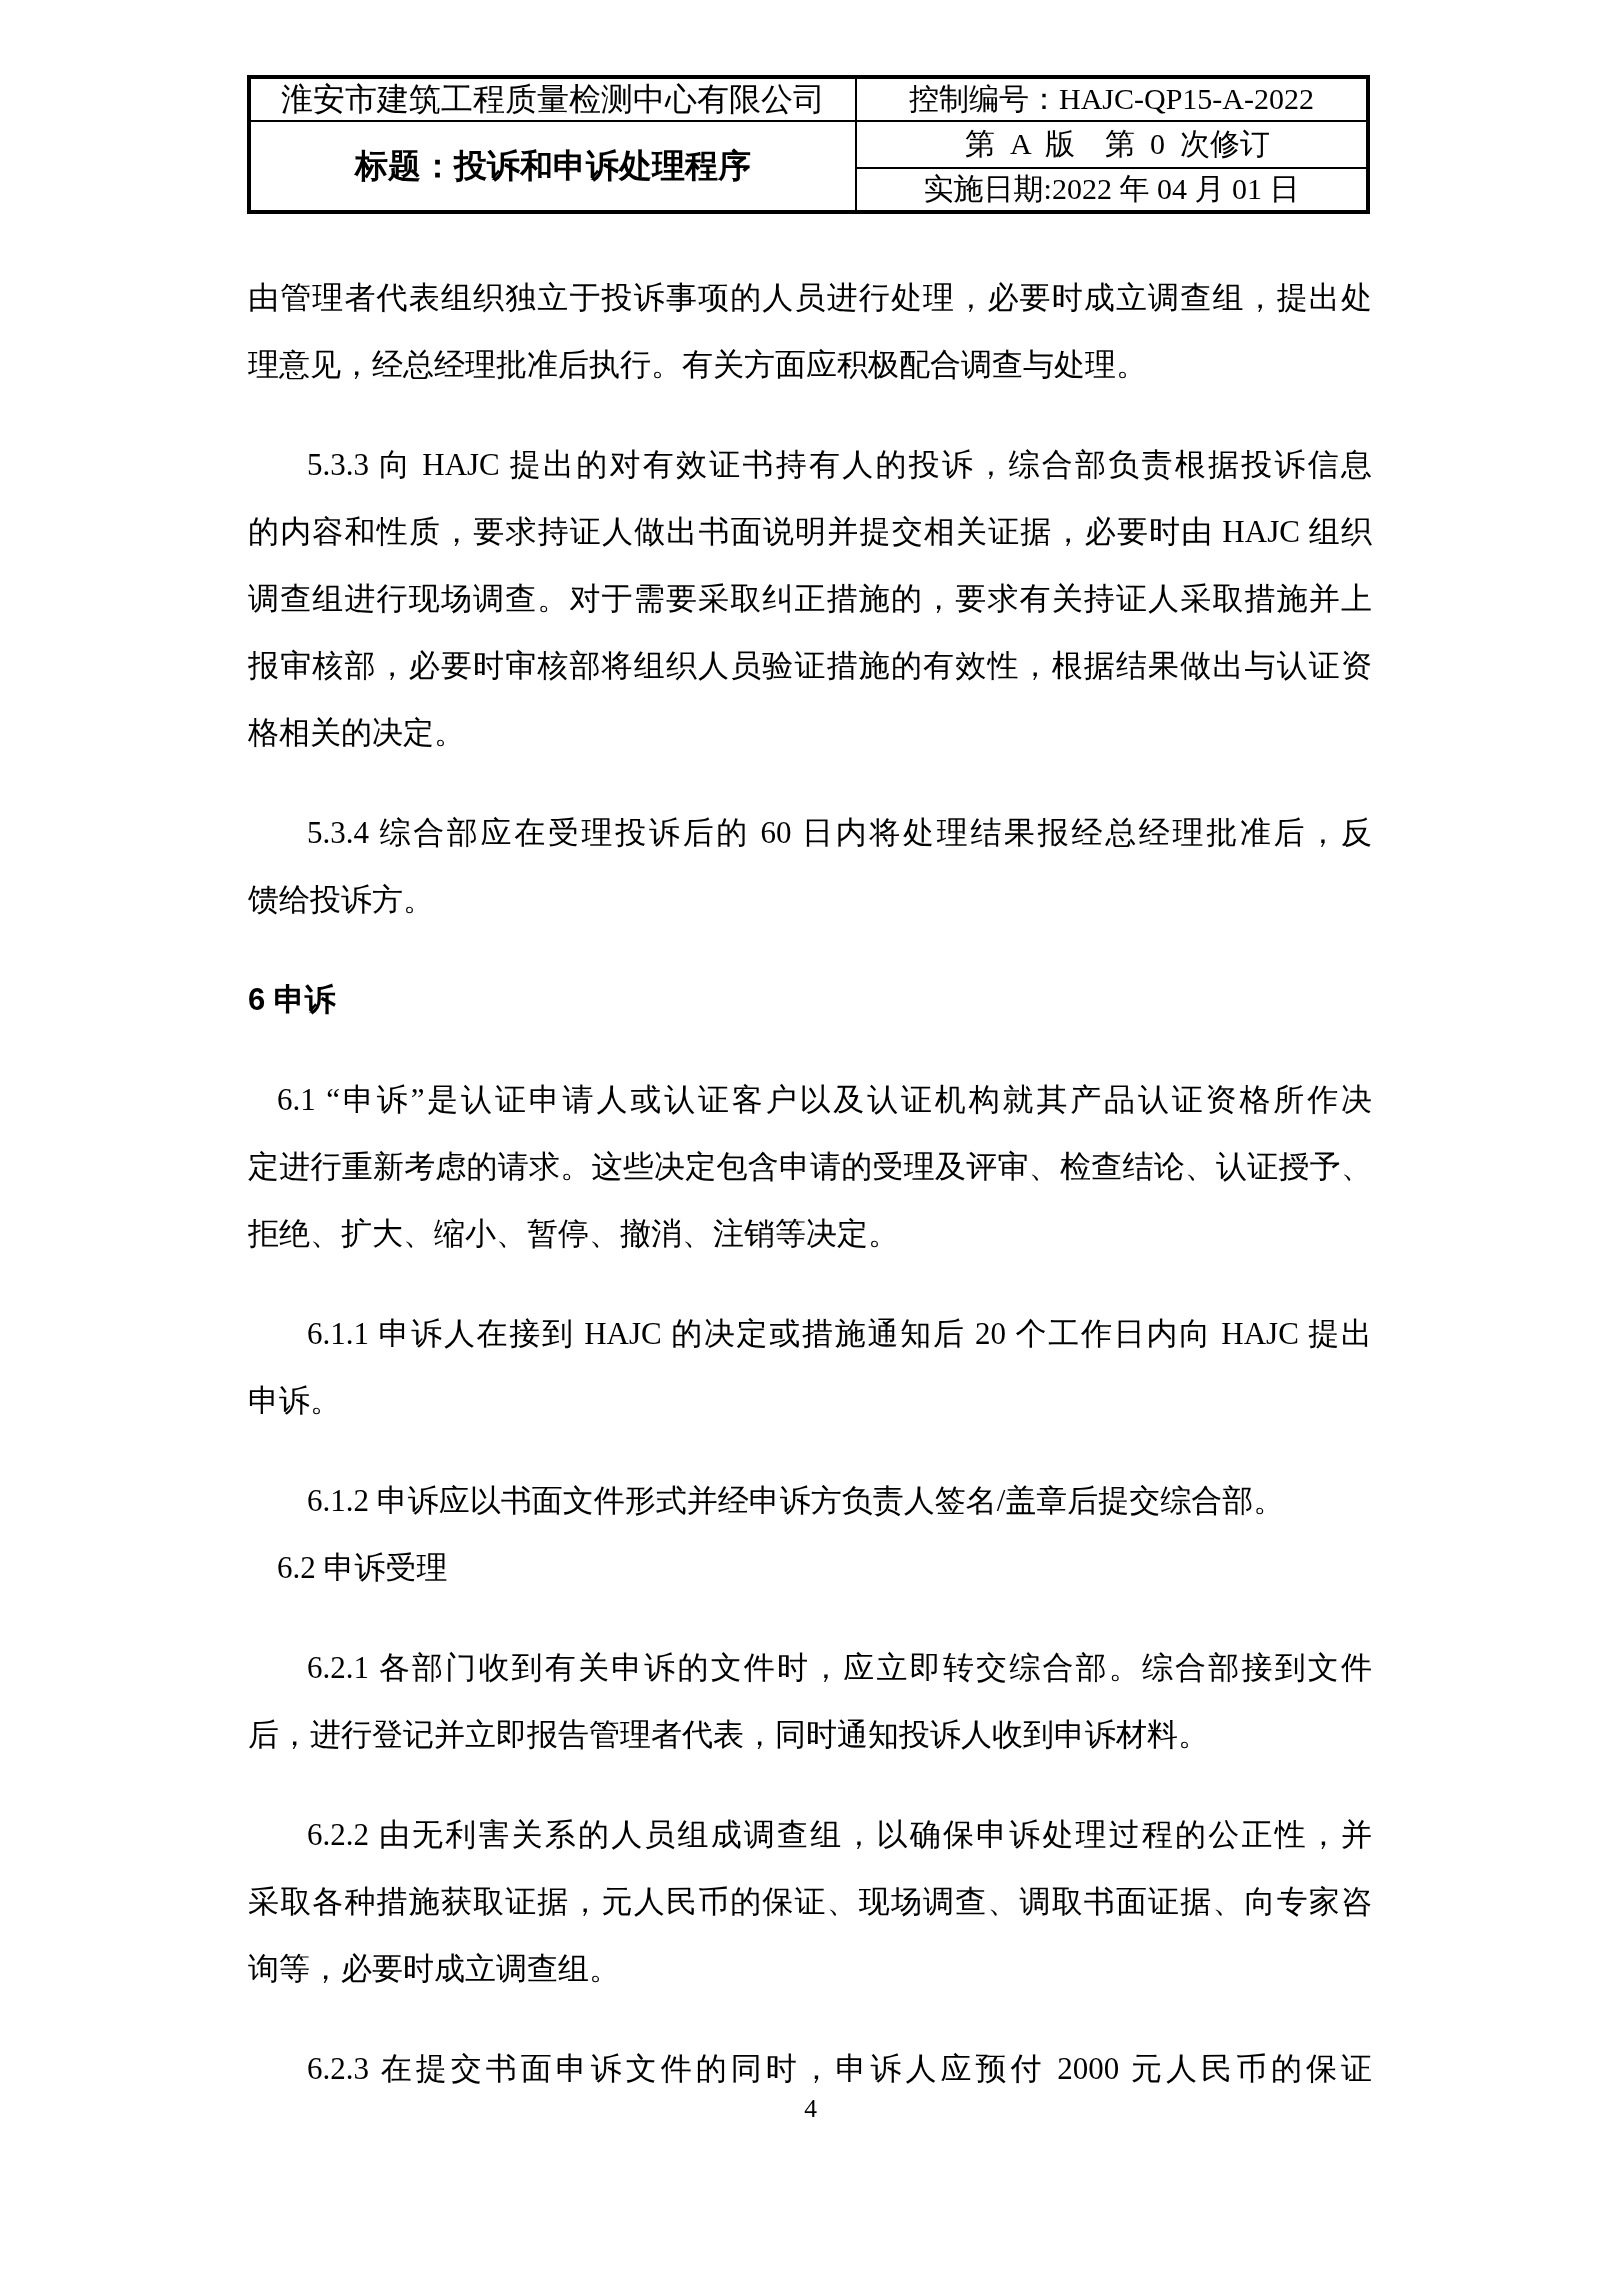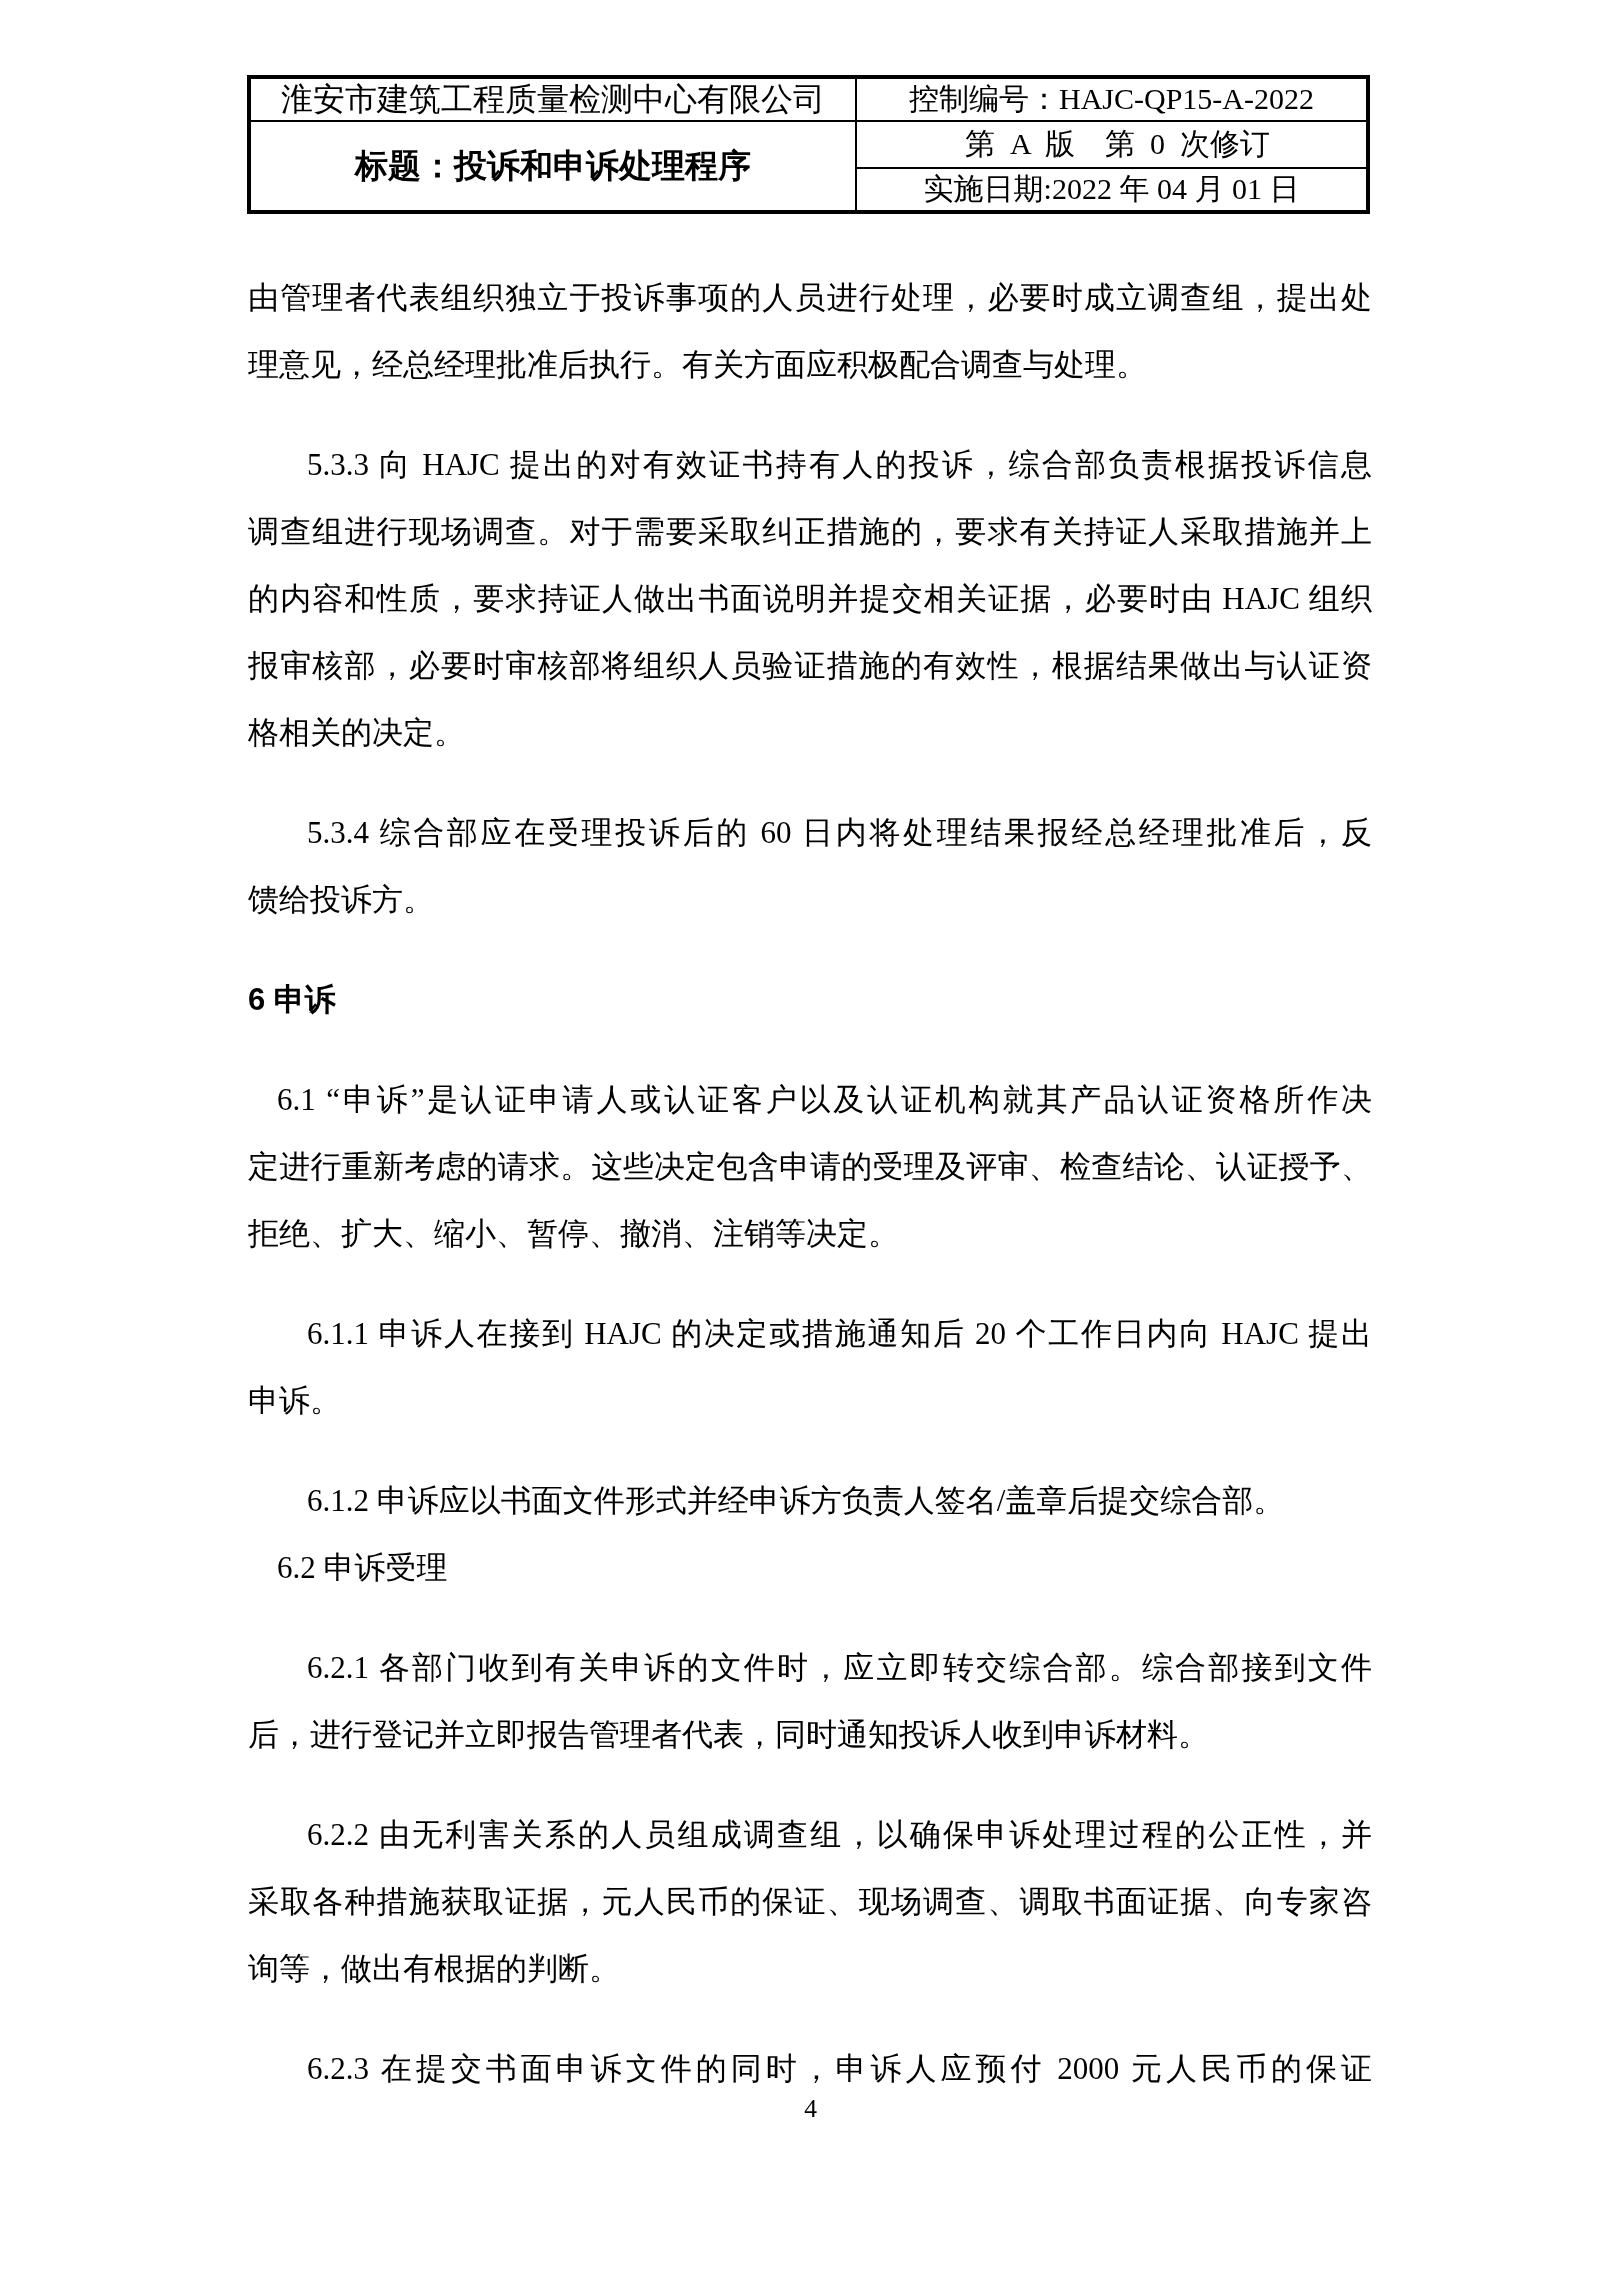--- a/index.html
+++ b/index.html
@@ -115,22 +115,22 @@
     <div class="hcell cell-date">实施日期:2022 年 04 月 01 日</div>
   </div>
 
   <div class="doc-body">
       <div class="para">
         <div class="bline fill">由管理者代表组织独立于投诉事项的人员进行处理，必要时成立调查组，提出处</div>
         <div class="bline">理意见，经总经理批准后执行。有关方面应积极配合调查与处理。</div>
       </div>
       <div class="para">
         <div class="bline fill indent-2">5.3.3 向 HAJC 提出的对有效证书持有人的投诉，综合部负责根据投诉信息</div>
+        <div class="bline fill">的内容和性质，要求持证人做出书面说明并提交相关证据，必要时由 HAJC 组织</div>
         <div class="bline fill">调查组进行现场调查。对于需要采取纠正措施的，要求有关持证人采取措施并上</div>
-        <div class="bline fill">的内容和性质，要求持证人做出书面说明并提交相关证据，必要时由 HAJC 组织</div>
         <div class="bline fill">报审核部，必要时审核部将组织人员验证措施的有效性，根据结果做出与认证资</div>
         <div class="bline">格相关的决定。</div>
       </div>
       <div class="para">
         <div class="bline fill indent-2">5.3.4 综合部应在受理投诉后的 60 日内将处理结果报经总经理批准后，反</div>
         <div class="bline">馈给投诉方。</div>
       </div>
       <div class="para bold">
         <div class="bline">6 申诉</div>
       </div>
@@ -149,21 +149,21 @@
       <div class="para">
         <div class="bline indent-1">6.2 申诉受理</div>
       </div>
       <div class="para">
         <div class="bline fill indent-2">6.2.1 各部门收到有关申诉的文件时，应立即转交综合部。综合部接到文件</div>
         <div class="bline">后，进行登记并立即报告管理者代表，同时通知投诉人收到申诉材料。</div>
       </div>
       <div class="para">
         <div class="bline fill indent-2">6.2.2 由无利害关系的人员组成调查组，以确保申诉处理过程的公正性，并</div>
         <div class="bline fill">采取各种措施获取证据，元人民币的保证、现场调查、调取书面证据、向专家咨</div>
-        <div class="bline">询等，做出有根据的判断。</div>
+        <div class="bline">询等，必要时成立调查组。</div>
       </div>
       <div class="para">
         <div class="bline fill indent-2">6.2.3  在提交书面申诉文件的同时，申诉人应预付 2000 元人民币的保证</div>
       </div>
     </div>
 
   <div class="page-num">4</div>
 
 </div>
 

